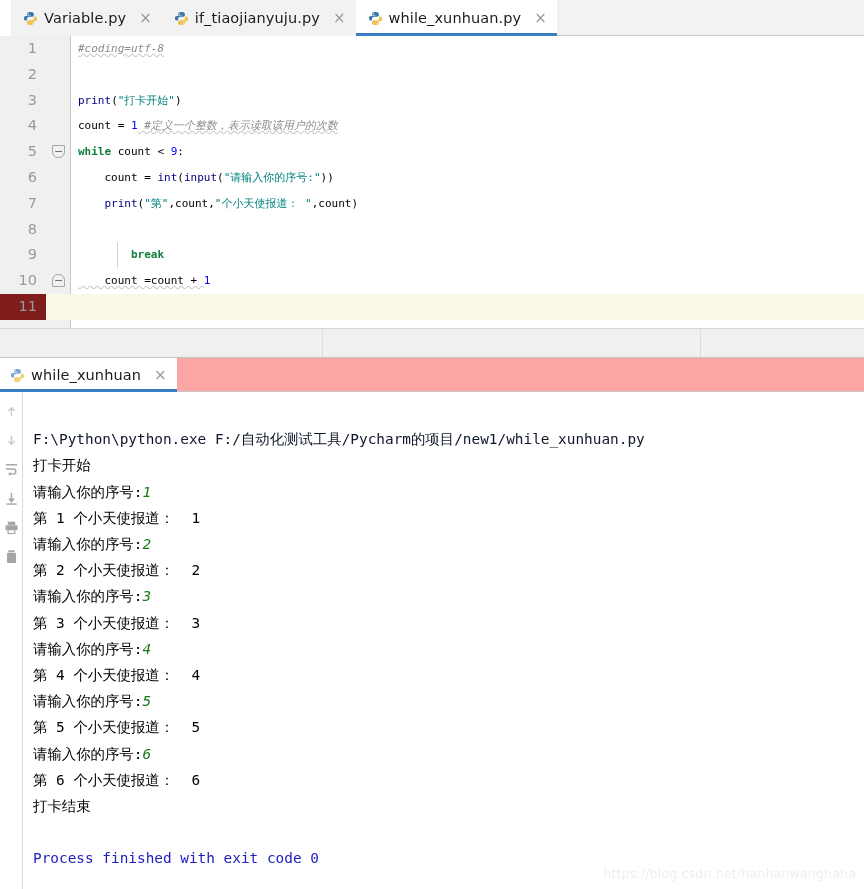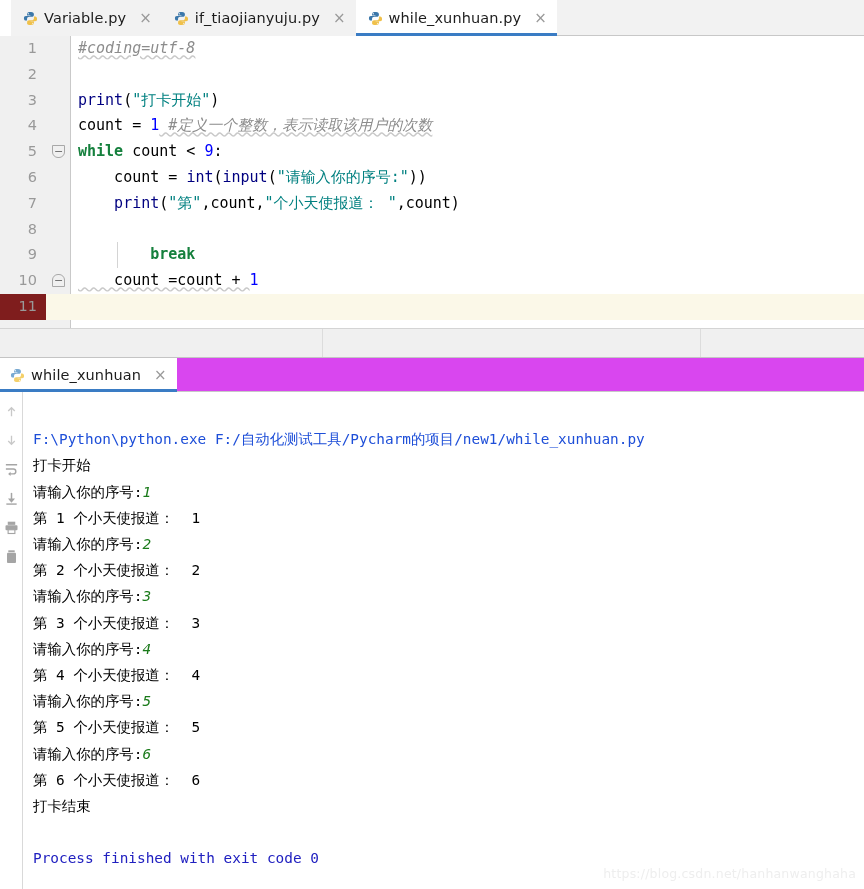--- a/index.html
+++ b/index.html
@@ -55,21 +55,21 @@
   .row.cur .ln { background: #7f1d1d; padding-left: 14px; }
   .ln {
     position: absolute; left: 0; top: 0; width: 46px; height: 25.8px;
     text-align: right; padding-right: 9px;
     color: #999999; font-size: 14.5px;
     font-family: "DejaVu Sans", sans-serif;
   }
   .codetext {
     position: absolute; left: 78px; top: 0; height: 25.8px;
     font-family: "DejaVu Sans Mono", monospace;
-    font-size: 15px; white-space: pre; color: #000000;
+    font-size: 11px; white-space: pre; color: #000000;
   }
   .k  { color: #15803d; font-weight: bold; }   
   .fn { color: #000080; }                      
   .st { color: #008080; }                      
   .nu { color: #0000ff; }                      
   .cm { color: #8c8c8c; font-style: italic; }  
   .sq { text-decoration: underline; text-decoration-style: wavy;
         text-decoration-color: #c9c9c9; }
   .fold {
     position: absolute; left: 52px; width: 13px; height: 13px;
@@ -88,21 +88,21 @@
   .splitter {
     position: absolute; left: 0; top: 328px; width: 864px; height: 30px;
     background: #f0f0f0; border-top: 1px solid #d4d4d4;
     border-bottom: 1px solid #c4c4c4;
   }
   .splitter .seg { position: absolute; top: 0; bottom: 0; width: 1px; background: #dcdcdc; }
 
   
   .console-tabbar {
     position: absolute; left: 0; top: 358px; width: 864px; height: 34px;
-    background: #d946ef; border-bottom: 1px solid #c8c8c8;
+    background: #fca5a5; border-bottom: 1px solid #c8c8c8;
     display: flex; align-items: stretch;
   }
   .ctab {
     display: flex; align-items: center; gap: 6px; padding: 0 10px 0 10px;
     height: 34px; font-size: 14.5px; color: #1c1c1c; position: relative;
     background: #ffffff;
   }
   .ctab.active::after {
     content: ""; position: absolute; left: 0; right: 0; bottom: 0;
     height: 3px; background: #3a7cc4;
@@ -120,21 +120,21 @@
     padding-top: 12px; gap: 14px;
   }
   .tb-ico { width: 15px; height: 15px; display: block; opacity: .78; }
   .console-out {
     position: absolute; left: 23px; top: 0; right: 0; bottom: 0;
     padding: 8px 0 0 10px;
     font-family: "DejaVu Sans Mono", monospace;
     font-size: 14.4px; line-height: 26.2px; color: #000000;
     white-space: pre;
   }
-  .cmd   { color: #1d4ed8; }
+  .cmd   { color: #0f172a; }
   .inp   { color: #1a7a1a; font-style: italic; }
   .done  { color: #2020c0; }
 
   .watermark {
     position: absolute; right: 8px; bottom: 8px;
     font-family: "DejaVu Sans", sans-serif; font-size: 12.5px;
     color: #eeeeee; letter-spacing: .2px; user-select: none;
   }
 </style>
 </head>

